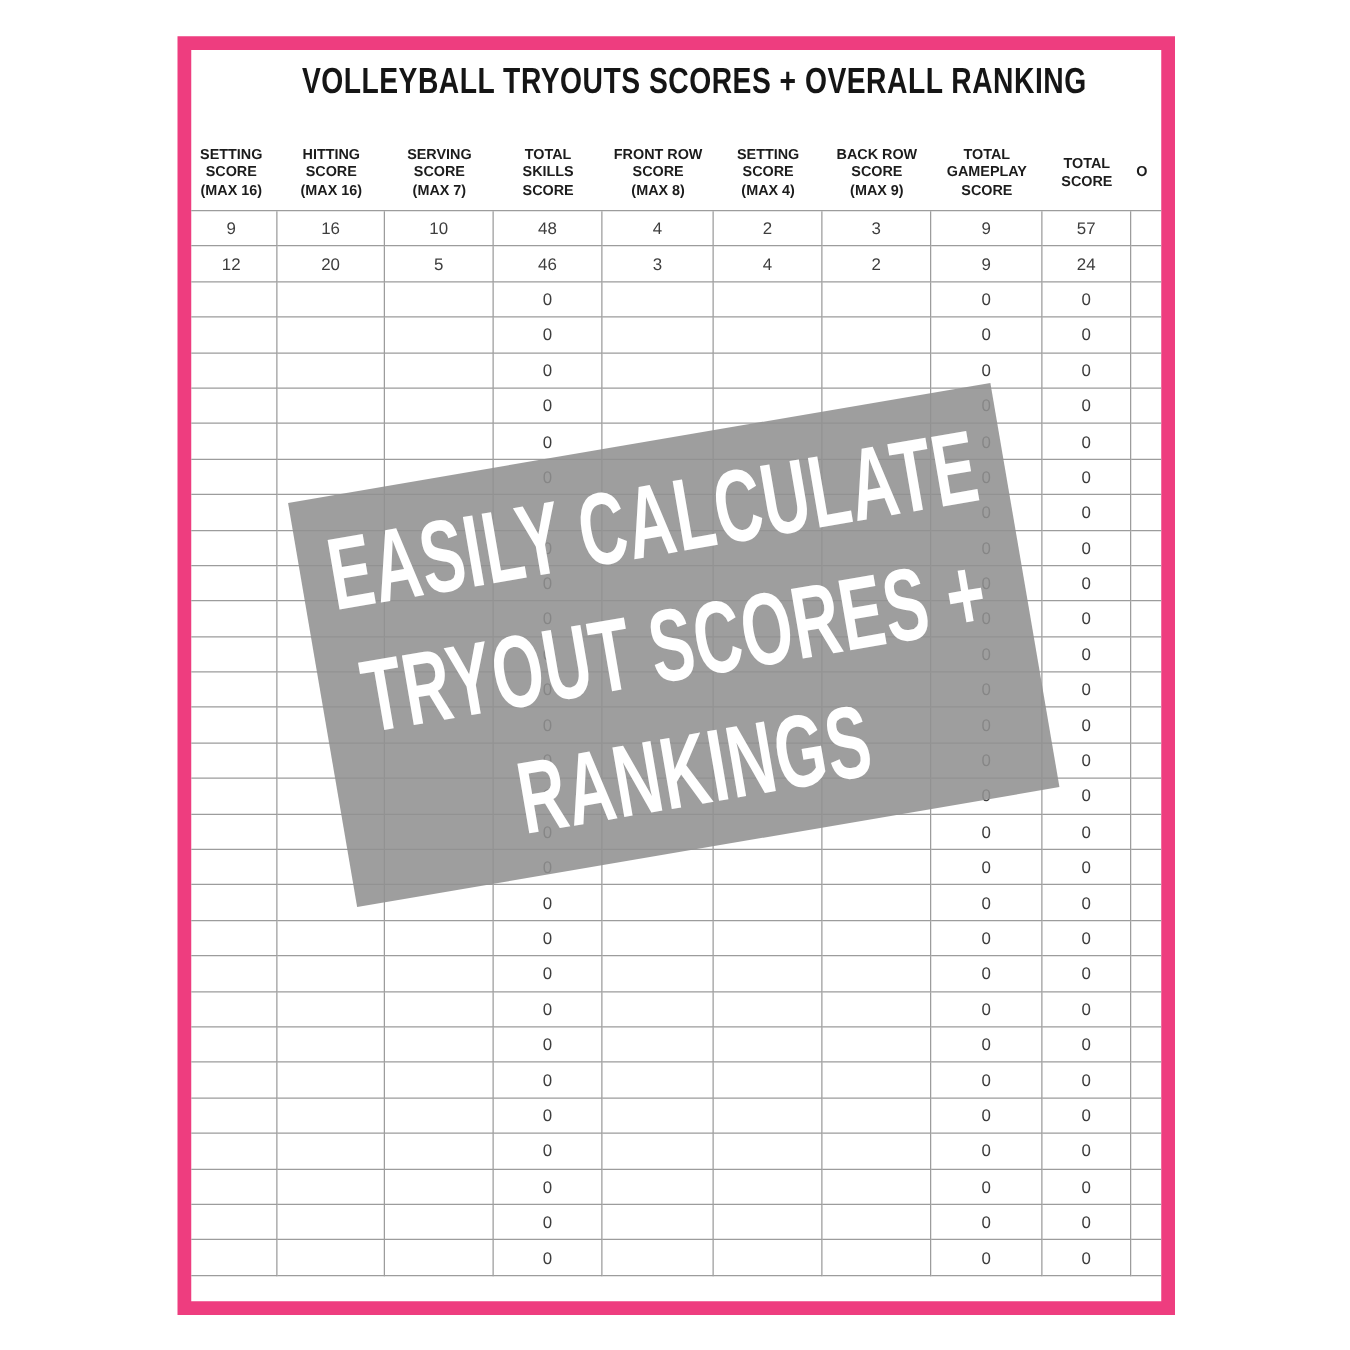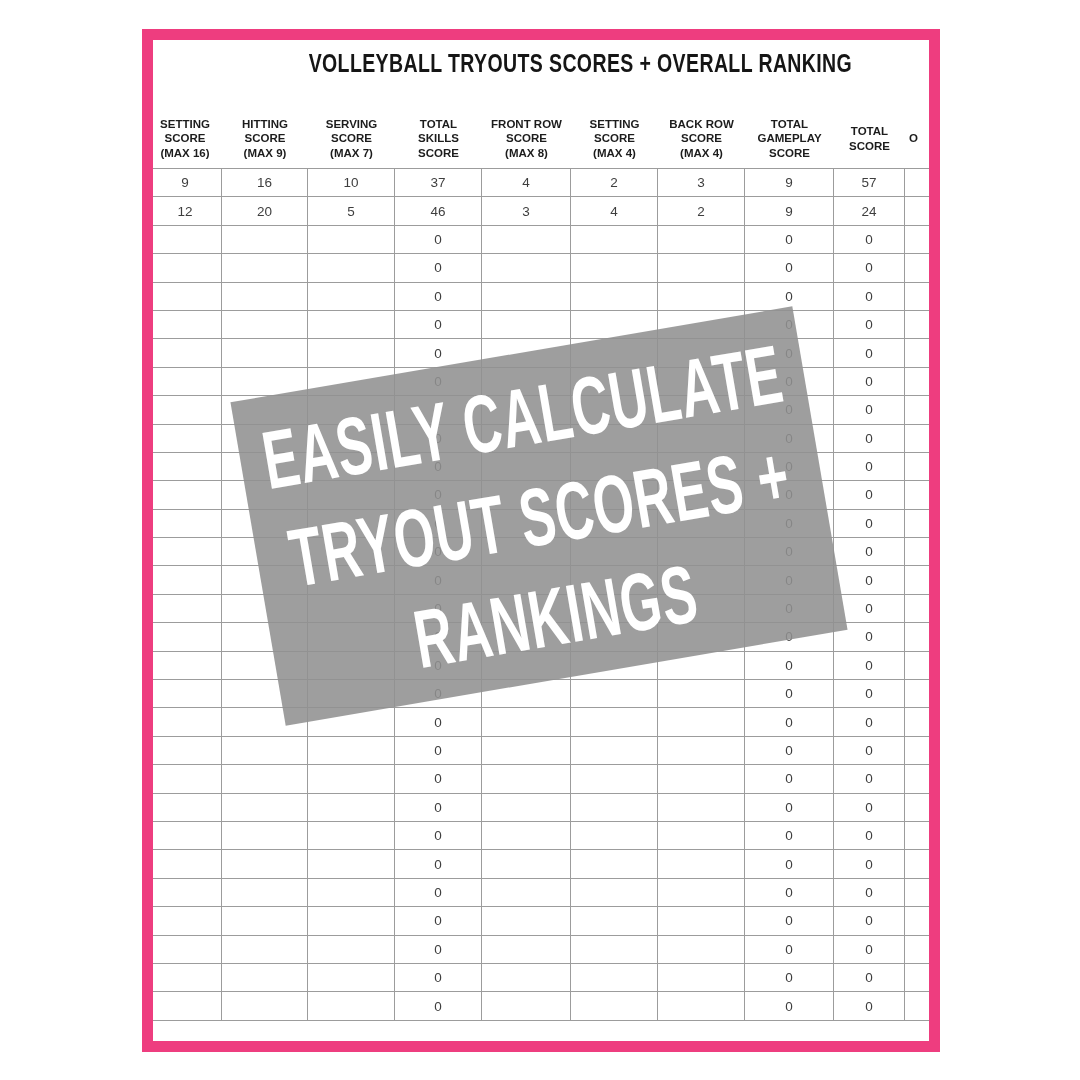--- a/index.html
+++ b/index.html
@@ -12,22 +12,22 @@
   .canvas{
     position:relative;width:1080px;height:1080px;background:#ffffff;overflow:hidden;
     font-family:"Liberation Sans","DejaVu Sans",sans-serif;
   }
   
   .frame{
     position:absolute;left:142px;top:29px;width:798px;height:1023px;
     border:11px solid var(--pink);box-sizing:border-box;background:#ffffff;overflow:hidden;
   }
   .sheet-title{
-    position:absolute;top:9px;left:0;right:0;text-align:right;
-    font-size:25px;font-weight:bold;color:#151515;white-space:nowrap;
+    position:absolute;top:9px;left:0;right:0;text-align:left;
+    font-size:29px;font-weight:bold;color:#151515;white-space:nowrap;
   }
   .condense{display:inline-block;transform:scaleX(0.78);transform-origin:center;letter-spacing:0.5px;}
   
   .thead{
     position:absolute;left:-5px;top:70px;height:57px;
     display:grid;grid-template-columns:74px 86px 87px 87px 89px 87px 87px 89px 71px 87px;
     align-items:center;
   }
   .hcell{
     text-align:center;font-size:11.5px;font-weight:bold;line-height:14.5px;
@@ -69,48 +69,48 @@
   <div class="frame">
     <div class="sheet-title">
       <span class="condense">VOLLEYBALL TRYOUTS SCORES + OVERALL RANKING</span>
     </div>
     <div class="thead" id="thead">
         <div class="hcell">SETTING
 SCORE
 (MAX 16)</div>
         <div class="hcell">HITTING
 SCORE
-(MAX 9)</div>
+(MAX 16)</div>
         <div class="hcell">SERVING
 SCORE
 (MAX 7)</div>
         <div class="hcell">TOTAL
 SKILLS
 SCORE</div>
         <div class="hcell">FRONT ROW
 SCORE
 (MAX 8)</div>
         <div class="hcell">SETTING
 SCORE
 (MAX 4)</div>
         <div class="hcell">BACK ROW
 SCORE
-(MAX 4)</div>
+(MAX 9)</div>
         <div class="hcell">TOTAL
 GAMEPLAY
 SCORE</div>
         <div class="hcell">TOTAL
 SCORE</div>
         <div class="hcell hcell-clip">O</div>
       </div>
     <div class="tbody" id="tbody">
         <div class="bcell first-col">9</div>
         <div class="bcell">16</div>
         <div class="bcell">10</div>
-        <div class="bcell">37</div>
+        <div class="bcell">48</div>
         <div class="bcell">4</div>
         <div class="bcell">2</div>
         <div class="bcell">3</div>
         <div class="bcell">9</div>
         <div class="bcell">57</div>
         <div class="bcell"></div>
         <div class="bcell first-col">12</div>
         <div class="bcell">20</div>
         <div class="bcell">5</div>
         <div class="bcell">46</div>

